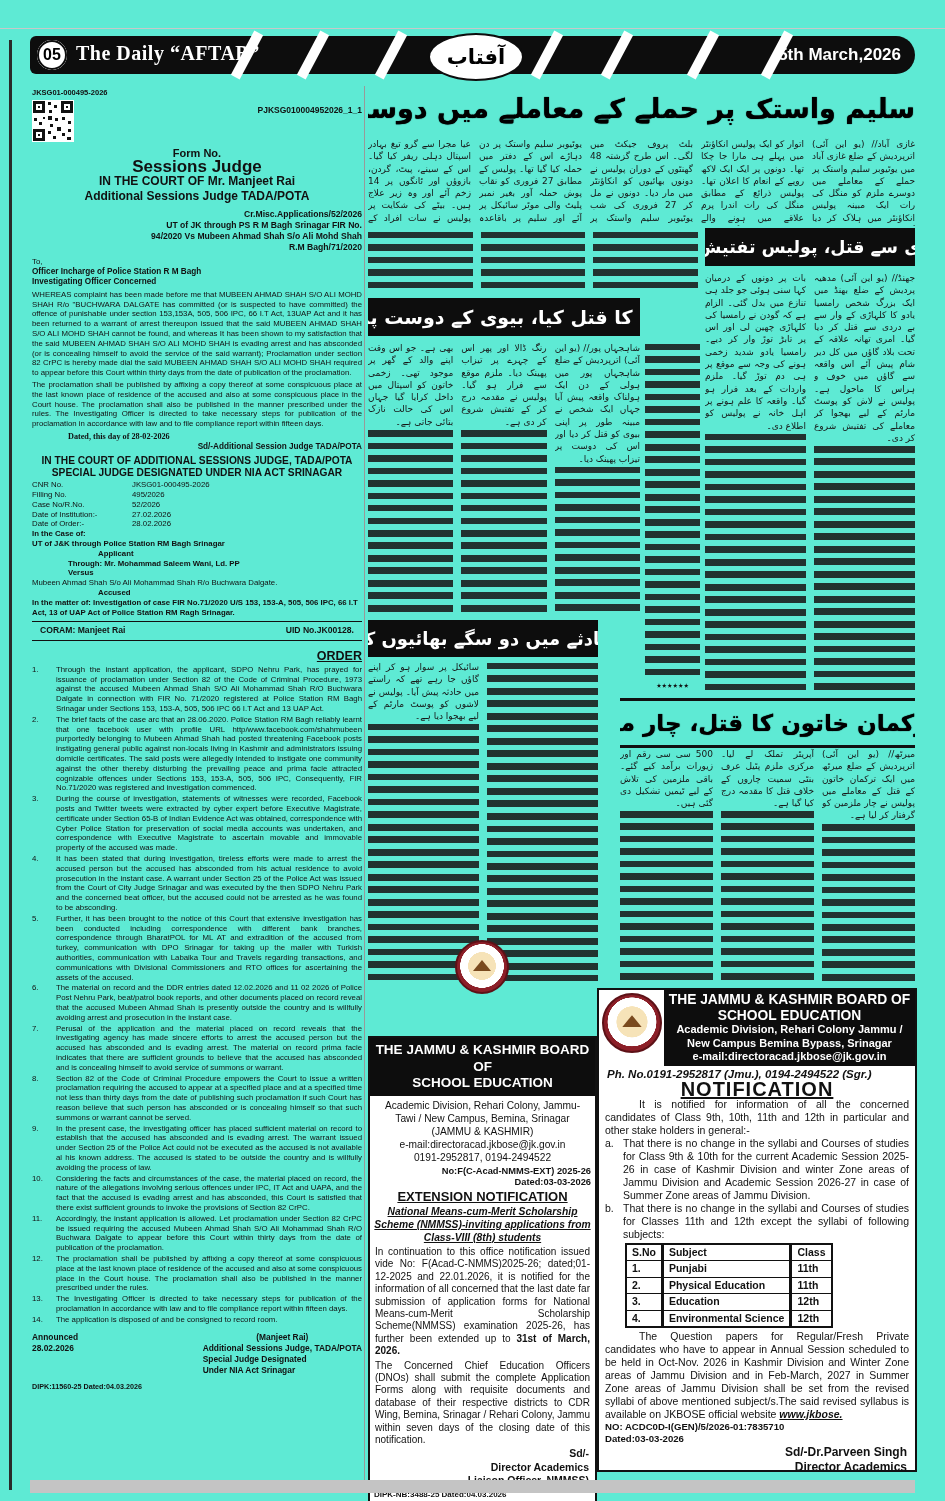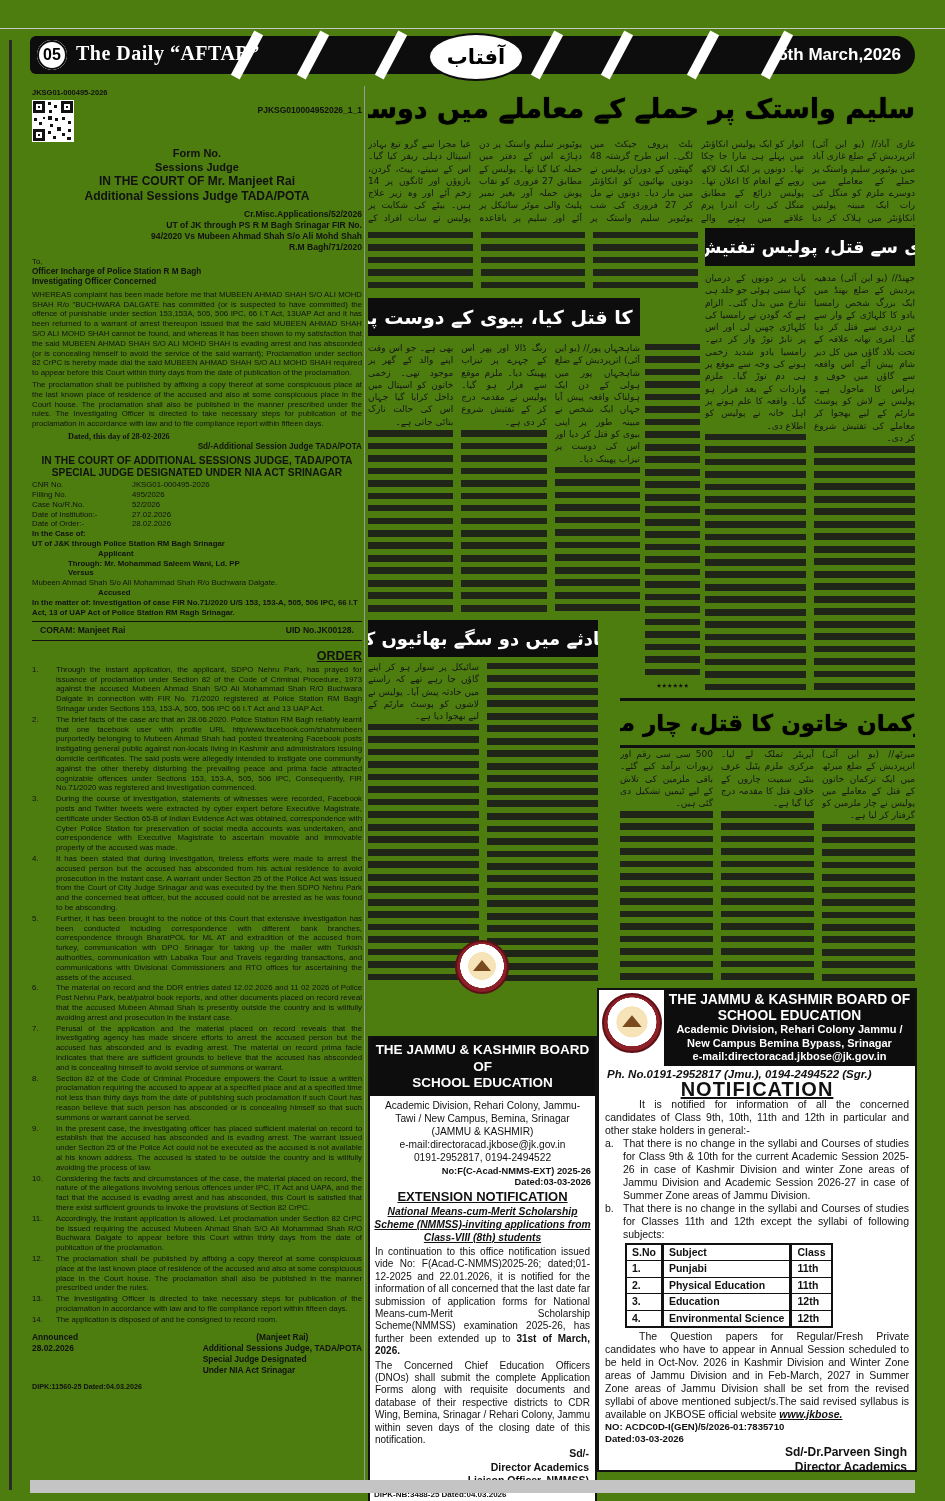--- a/index.html
+++ b/index.html
@@ -1,16 +1,16 @@
 <!DOCTYPE html>
 <html><head>
 <meta charset="utf-8">
 <style>
   html,body{margin:0;padding:0;background:#e8e8e6;}
-  .page{position:relative;width:945px;height:1501px;background:#4d7c0f;overflow:hidden;
+  .page{position:relative;width:945px;height:1501px;background:#5eead4;overflow:hidden;
         font-family:"Liberation Sans",sans-serif;color:#111;}
   .topline{position:absolute;left:0;top:28px;width:945px;height:1px;background:#c8c8c8;}
   .edgeline{position:absolute;left:9px;top:40px;width:3px;height:1450px;background:#2a2a2a;}
 
   
   .mast{position:absolute;left:30px;top:36px;width:885px;height:38px;background:#0d0d0d;
         border-radius:6px 19px 19px 6px;}
   .mast .stripe{position:absolute;top:-6px;width:10px;height:50px;background:#fff;transform:rotate(28deg);}
   .pagenum{position:absolute;left:7px;top:4px;width:30px;height:30px;background:#fff;border-radius:50%;
            box-shadow:inset 0 0 0 2px #0d0d0d, inset 0 0 0 4px #fff;display:flex;align-items:center;justify-content:center;
@@ -25,21 +25,21 @@
   
   .notice{position:absolute;left:32px;top:88px;width:330px;height:1390px;overflow:hidden;
           font-size:7.8px;line-height:9.8px;}
   .vdivider{position:absolute;left:364px;top:86px;width:1px;height:1396px;background:#999;}
   .codes{display:flex;justify-content:space-between;align-items:flex-start;height:58px;}
   .codeid{font-weight:bold;font-size:7.5px;}
   .printid{font-weight:bold;font-size:8.5px;margin-top:18px;}
   .qr{margin-top:2px;}
   .c-head{text-align:center;font-weight:bold;}
   .c-head .l1{font-size:11px;line-height:14px;}
-  .c-head .l2{font-size:11px;line-height:14px;}
+  .c-head .l2{font-size:17px;line-height:14px;}
   .c-head .l3{font-size:12px;line-height:15px;}
   .c-head .l4{font-size:12px;line-height:15px;}
   .caseref{text-align:right;font-weight:bold;font-size:8.6px;line-height:11px;margin-top:5px;}
   .toblk{margin-top:4px;}
   .toblk .b{font-weight:bold;font-size:8.2px;line-height:10.5px;}
   .para{text-align:justify;margin-top:2px;}
   .dated{font-weight:bold;margin:3px 0 0 36px;font-size:8.2px;font-family:Liberation Serif, serif;}
   .sdline{font-weight:bold;text-align:right;font-size:8.2px;}
   .court2{text-align:center;font-weight:bold;font-size:10.2px;line-height:12.8px;margin-top:3px;}
   .fld{display:flex;}

